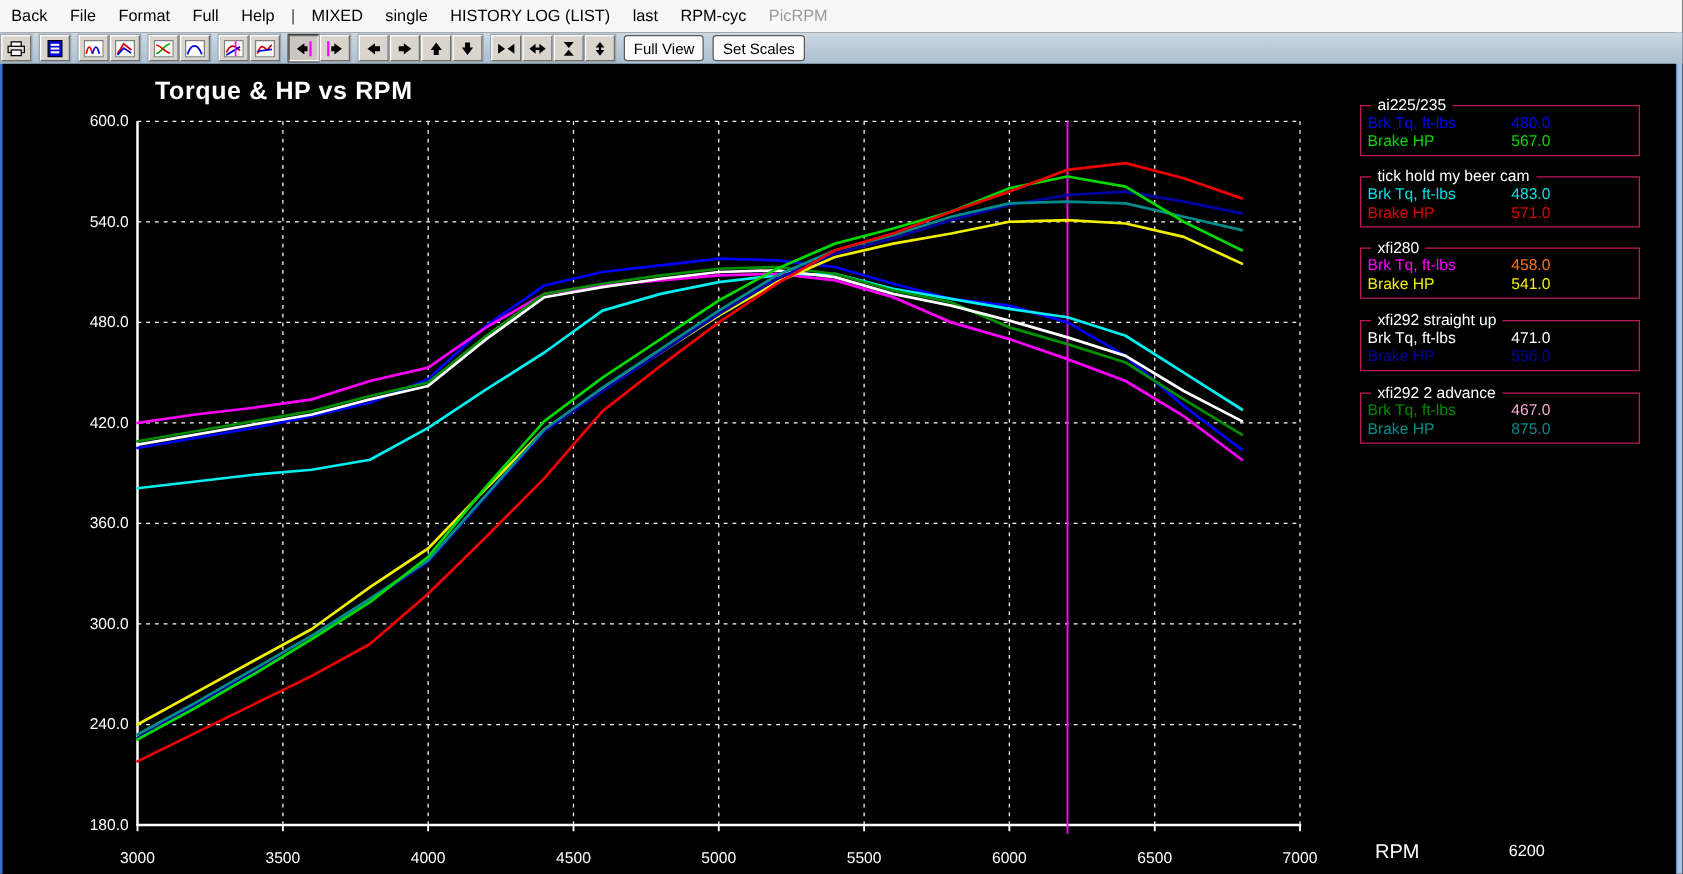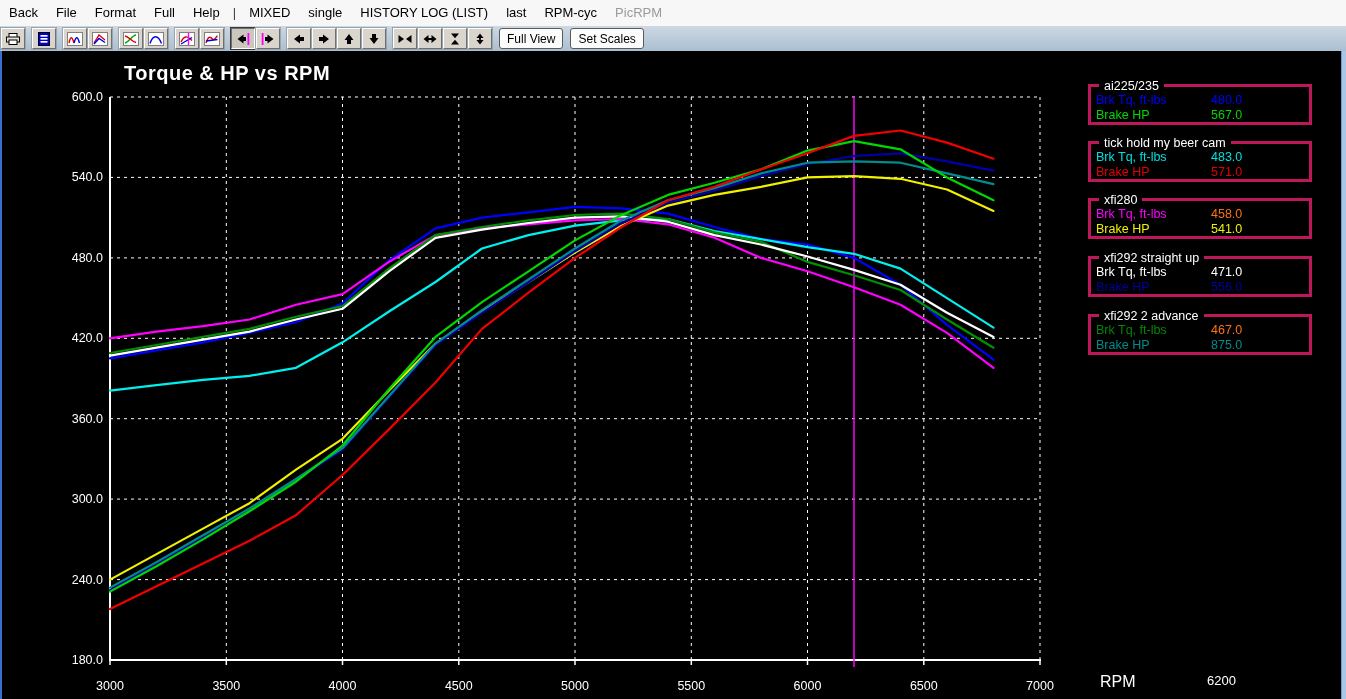--- a/index.html
+++ b/index.html
@@ -54,21 +54,21 @@
   }
   #chart-svg{position:absolute;left:0;top:0;width:1346px;height:699px;z-index:2;}
   #chart-svg .grid{stroke:#ffffff;stroke-width:1;stroke-dasharray:3 4;}
   #chart-svg .axis{stroke:#ffffff;stroke-width:2;}
   #chart-svg .tick{stroke:#ffffff;stroke-width:1.5;}
   #chart-svg .ytick{fill:#ffffff;font-size:12.5px;text-anchor:end;font-family:"Liberation Sans",sans-serif;}
   #chart-svg .xtick{fill:#ffffff;font-size:12.5px;text-anchor:middle;font-family:"Liberation Sans",sans-serif;}
   
   .legend-box{
     position:absolute;left:1088px;width:224px;height:41px;
-    border:3px solid #be185d;z-index:5;background:#000;box-sizing:border-box;
+    border:1px solid #be185d;z-index:5;background:#000;box-sizing:border-box;
   }
   .lg-title{
     position:absolute;top:-8px;left:8px;background:#000;color:#fff;
     padding:0 5px;font-size:12.5px;white-space:nowrap;
   }
   .lg-row{position:absolute;left:0;width:100%;height:14px;font-size:12.5px;}
   .lg-row.r0{top:6px;} .lg-row.r1{top:21px;}
   .lg-label{position:absolute;left:5px;white-space:nowrap;}
   .lg-value{position:absolute;left:120px;white-space:nowrap;}
   
@@ -348,21 +348,21 @@
       </div>
       <div class="lg-row r1">
         <span class="lg-label" style="color:#0000a0">Brake HP</span>
         <span class="lg-value" style="color:#0000a0">556.0</span>
       </div>
     </div>
     <div class="legend-box" style="top: 314px; padding-left: 16px;">
       <span class="lg-title">xfi292 2 advance</span>
       <div class="lg-row r0">
         <span class="lg-label" style="color:#008800">Brk Tq, ft-lbs</span>
-        <span class="lg-value" style="color:#f97316">467.0</span>
+        <span class="lg-value" style="color:#f9a8d4">467.0</span>
       </div>
       <div class="lg-row r1">
         <span class="lg-label" style="color:#008c8c">Brake HP</span>
         <span class="lg-value" style="color:#008c8c">875.0</span>
       </div>
     </div>
   </div>
 
 <div class="x-axis-unit">RPM</div>
 <div class="cursor-readout">6200</div>

